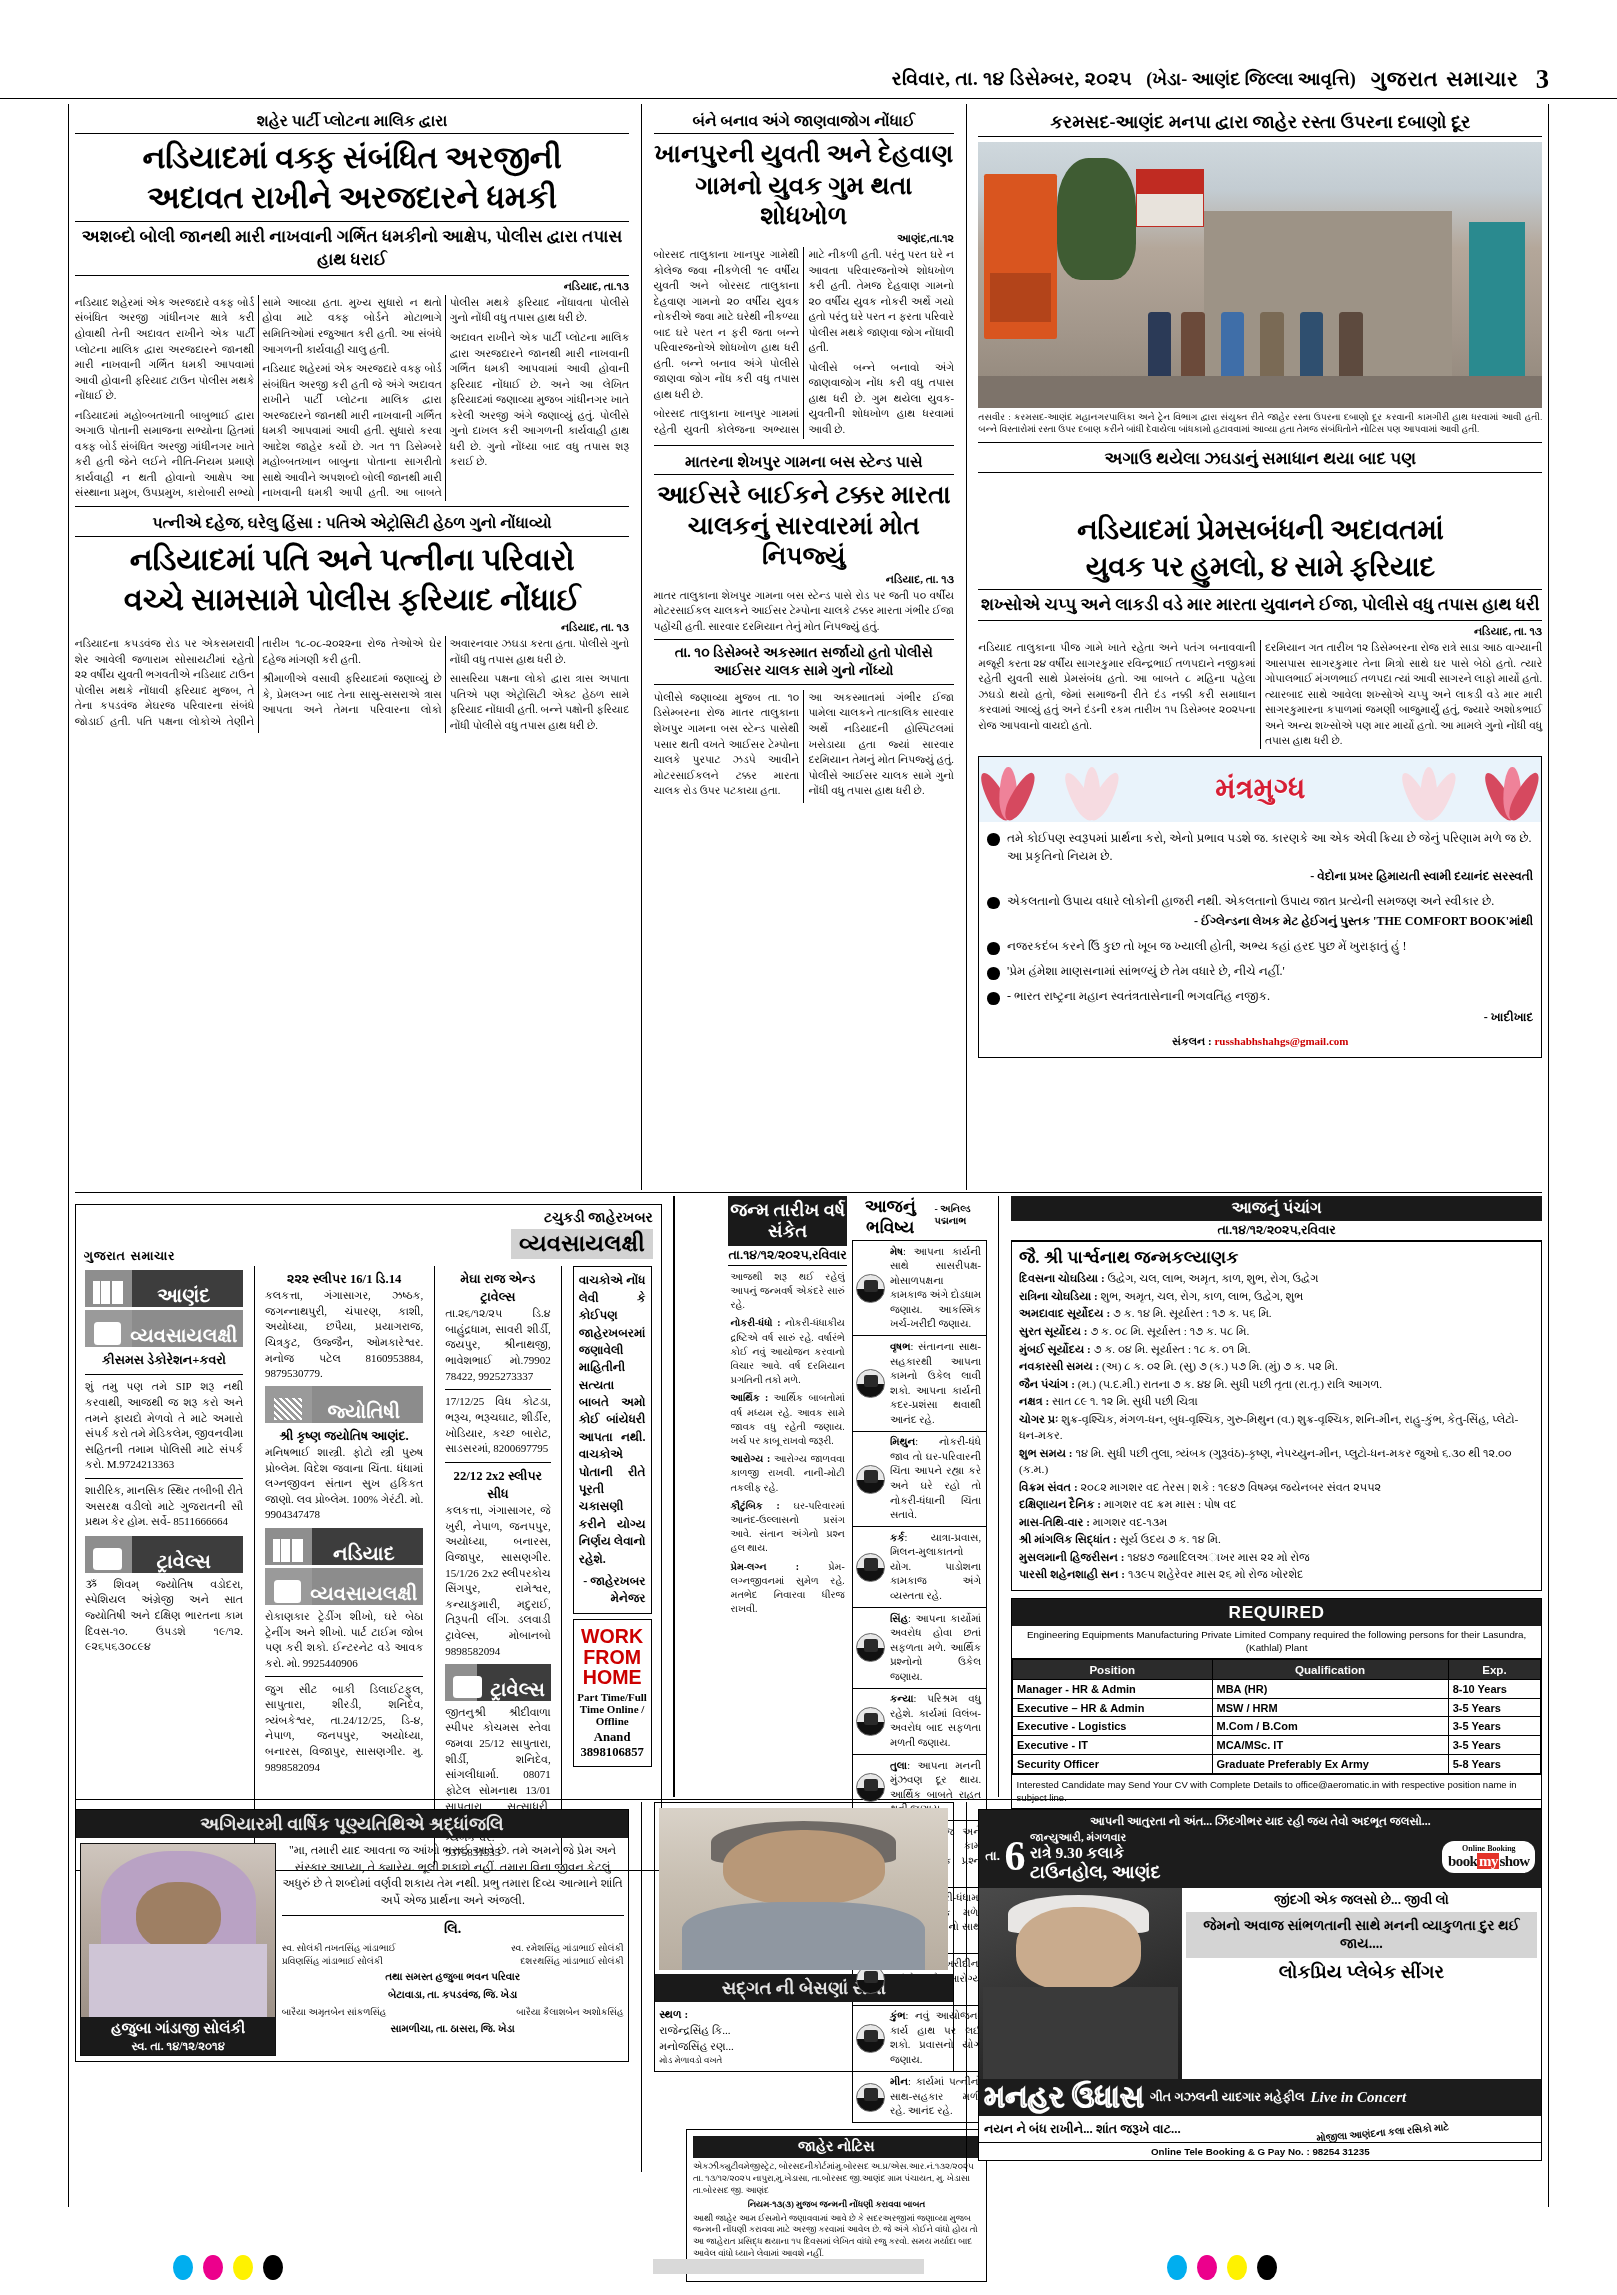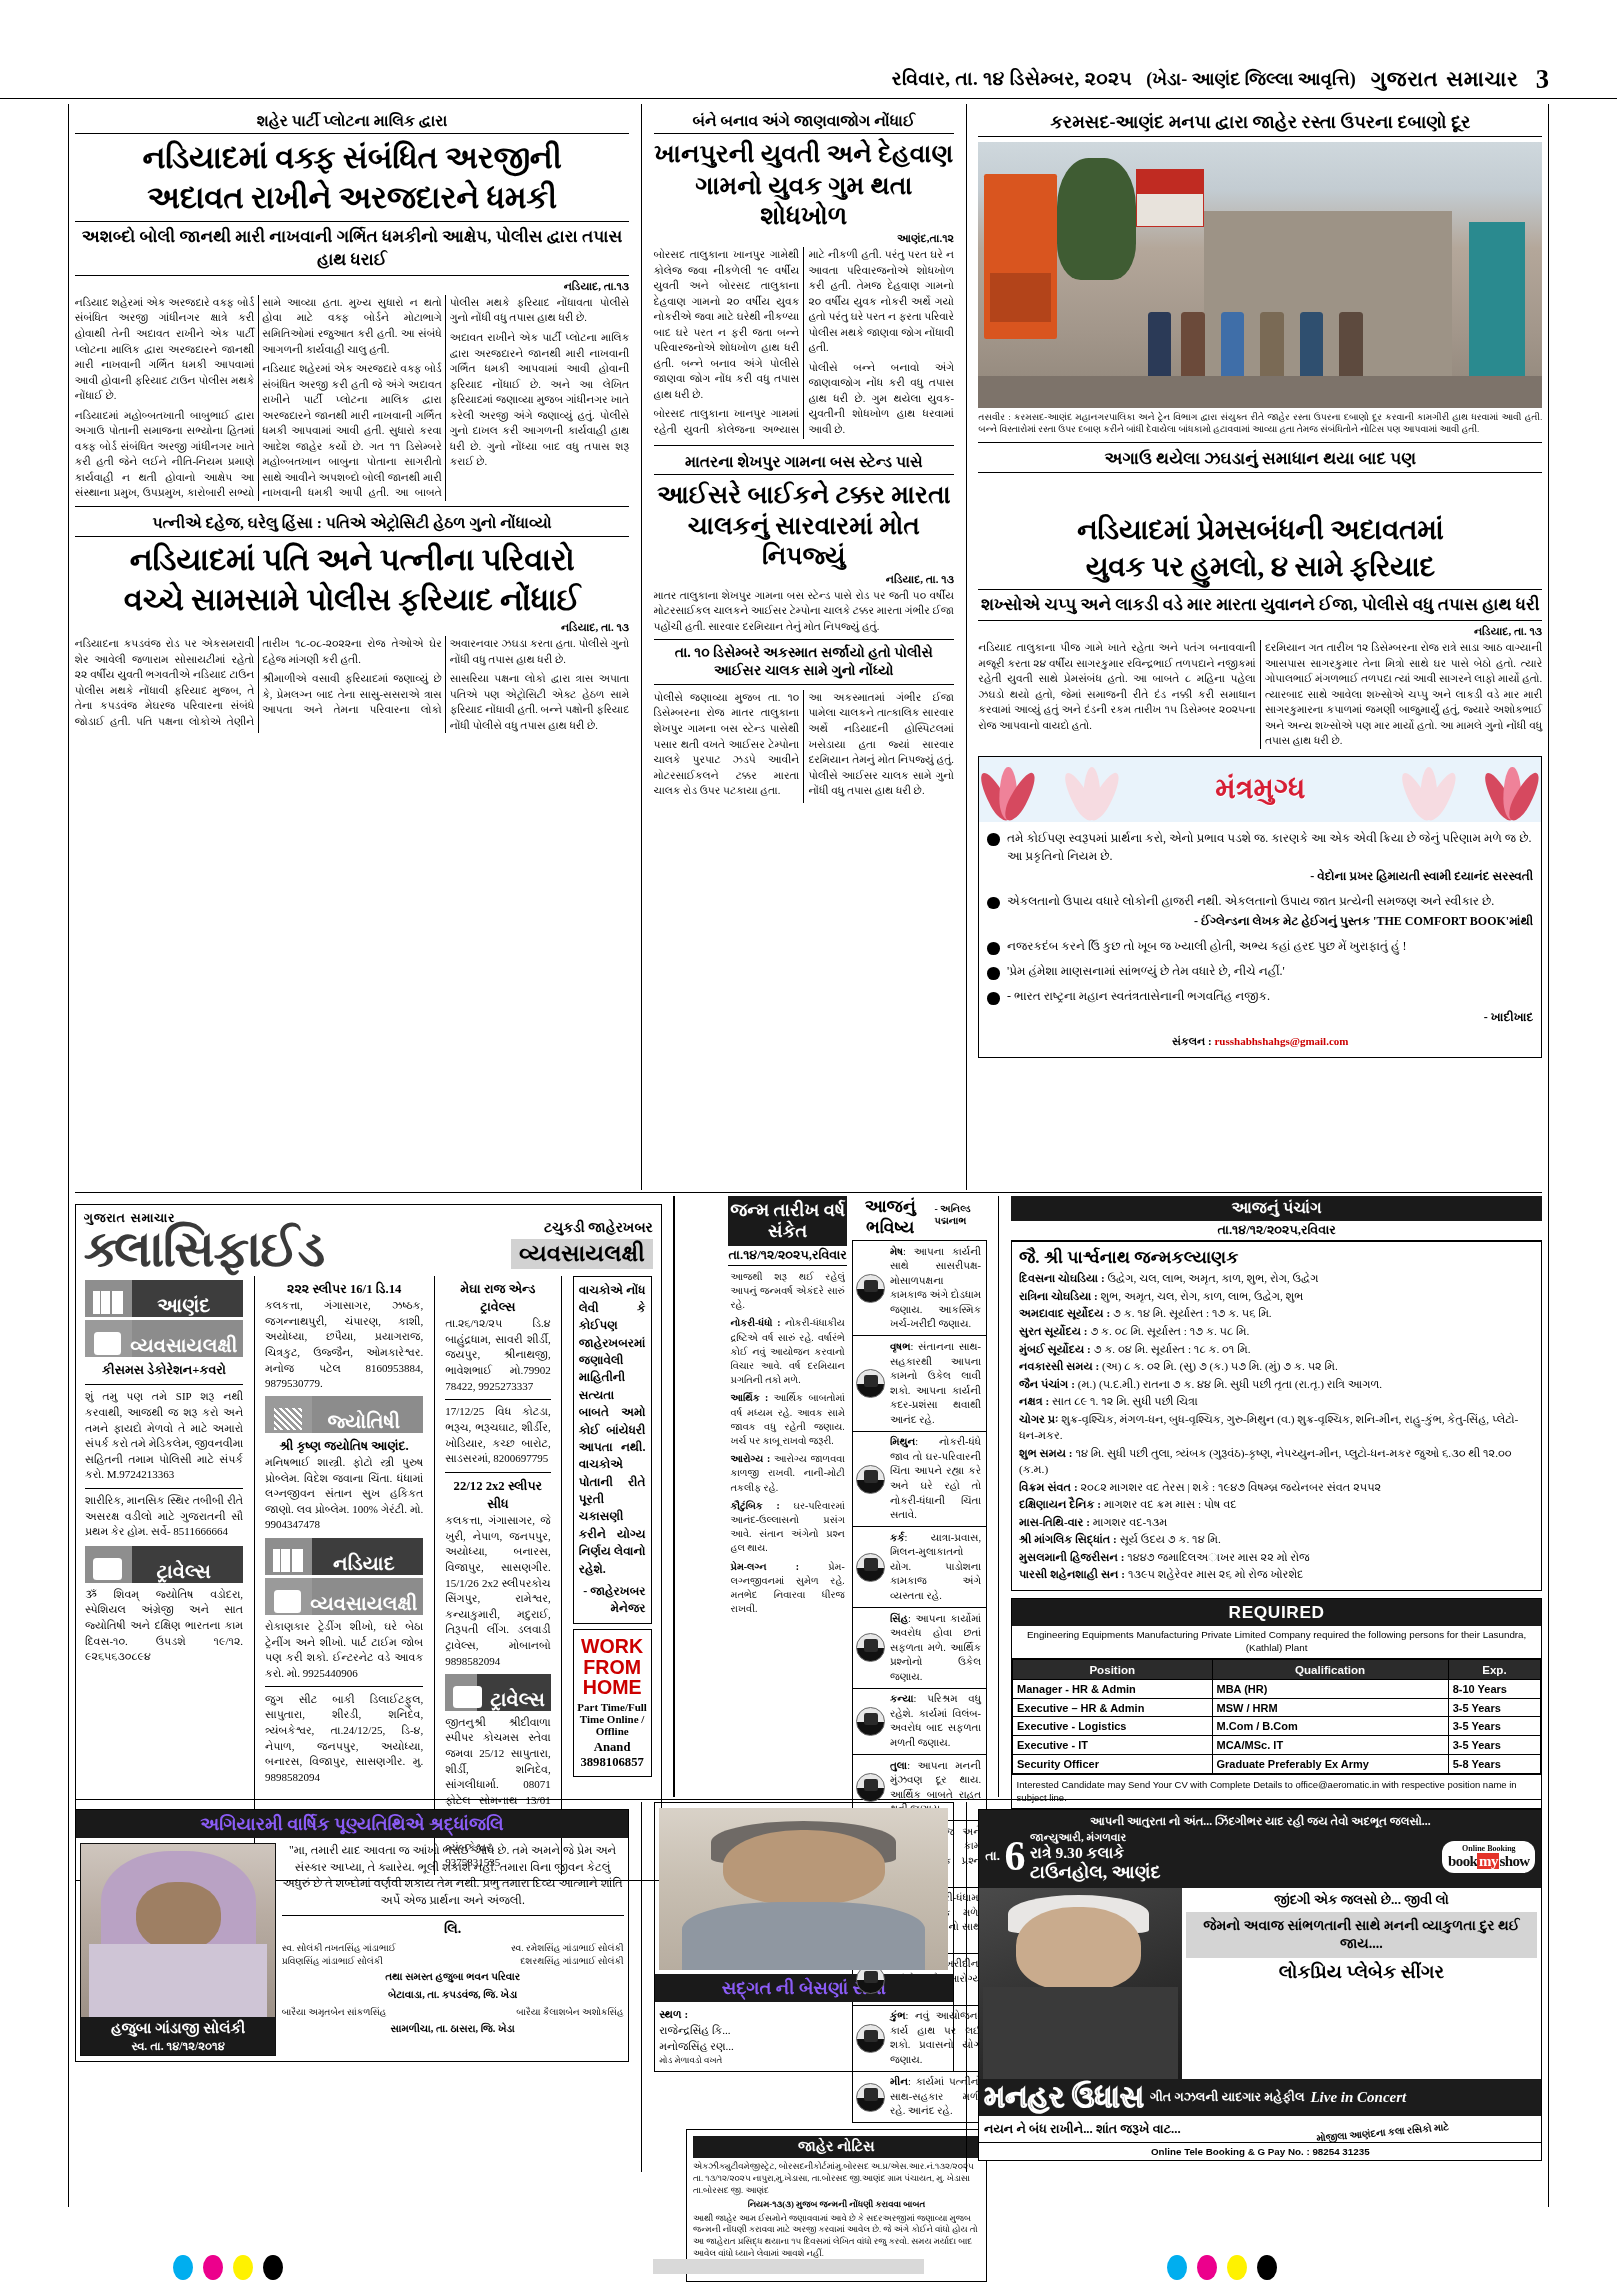--- a/index.html
+++ b/index.html
@@ -227,21 +227,21 @@
   .c-gz { font-size:12.7px; font-weight:800; line-height:1.2; }
   .c-live{ font-style:italic; font-size:15px; font-weight:800; }
   .c-foot { padding:4.6px; display:flex; gap:4.6px; align-items:center; }
   .c-foot .lf{ flex:1; font-size:12.7px; font-weight:800; line-height:1.3; }
   .c-foot .rt{ flex:0 0 40%; font-size:9.8px; font-weight:700; line-height:1.3; transform:rotate(-5deg); }
   .c-book { font-size:9.8px; font-weight:800; text-align:center; padding:2.9px; border-top:1.2px solid #000;
             font-family:"Liberation Sans",sans-serif;}
 
   
   .obit { border:1.7px solid #000; margin-top:7px; }
-  .obit-head { background:#1a1a1a; color:#8b5cf6; font-size:18px; font-weight:900; text-align:center; padding:3.5px 2.3px; }
+  .obit-head { background:#1a1a1a; color:#e5e5e5; font-size:18px; font-weight:900; text-align:center; padding:3.5px 2.3px; }
   .obit-body { display:flex; padding:4.6px; gap:5.8px; }
   .obit-photo { flex:0 0 36%; border:1.7px solid #111; }
   .obit-photo .ph { width:100%; height:173px; position:relative;}
   .obit-name { background:#1a1a1a; color:#fff; text-align:center; font-size:15px; font-weight:900; padding:2.9px 1.2px; }
   .obit-date { background:#1a1a1a; color:#fff; text-align:center; font-size:11.6px; font-weight:700; padding:0 1.2px 2.9px 1.2px; }
   .obit-text { flex:1; font-size:11.6px; line-height:1.45; text-align:center; }
   .obit-li { text-align:center; font-size:14px; font-weight:900; margin:4.6px 0 2.3px 0; border-top:1.2px solid #000; padding-top:3.5px;}
   .obit-sign { font-size:9.2px; line-height:1.4; }
   .obit-sign .r { display:flex; justify-content:space-between; gap:23px; }
   .obit-sign .ctr { text-align:center; margin-top:2.9px; font-size:10.4px; font-weight:700;}
@@ -443,21 +443,20 @@
 
     <div class="hrule" style="margin:2.3px 5.8px;"></div>
 
     <div class="cols" style="height:601px;">
 
       <div style="flex:0 0 566px; padding:0 5.8px;">
         <div class="cls-wrap">
           <div class="cls-top">
             <div class="cls-brandlines">
               <div class="cls-sm">ગુજરાત સમાચાર</div>
-              <div class="cls-big">ક્લાસિફાઈડ</div>
             </div>
             <div class="cls-right">
               <div class="cls-tiny">ટચુકડી જાહેરખબર</div>
               <div class="cls-tag">વ્યવસાયલક્ષી</div>
             </div>
           </div>
 
           <div class="cols" style="padding:0 4.6px 4.6px 4.6px;">
 
             <div style="flex:1; padding:0 4.6px;">

